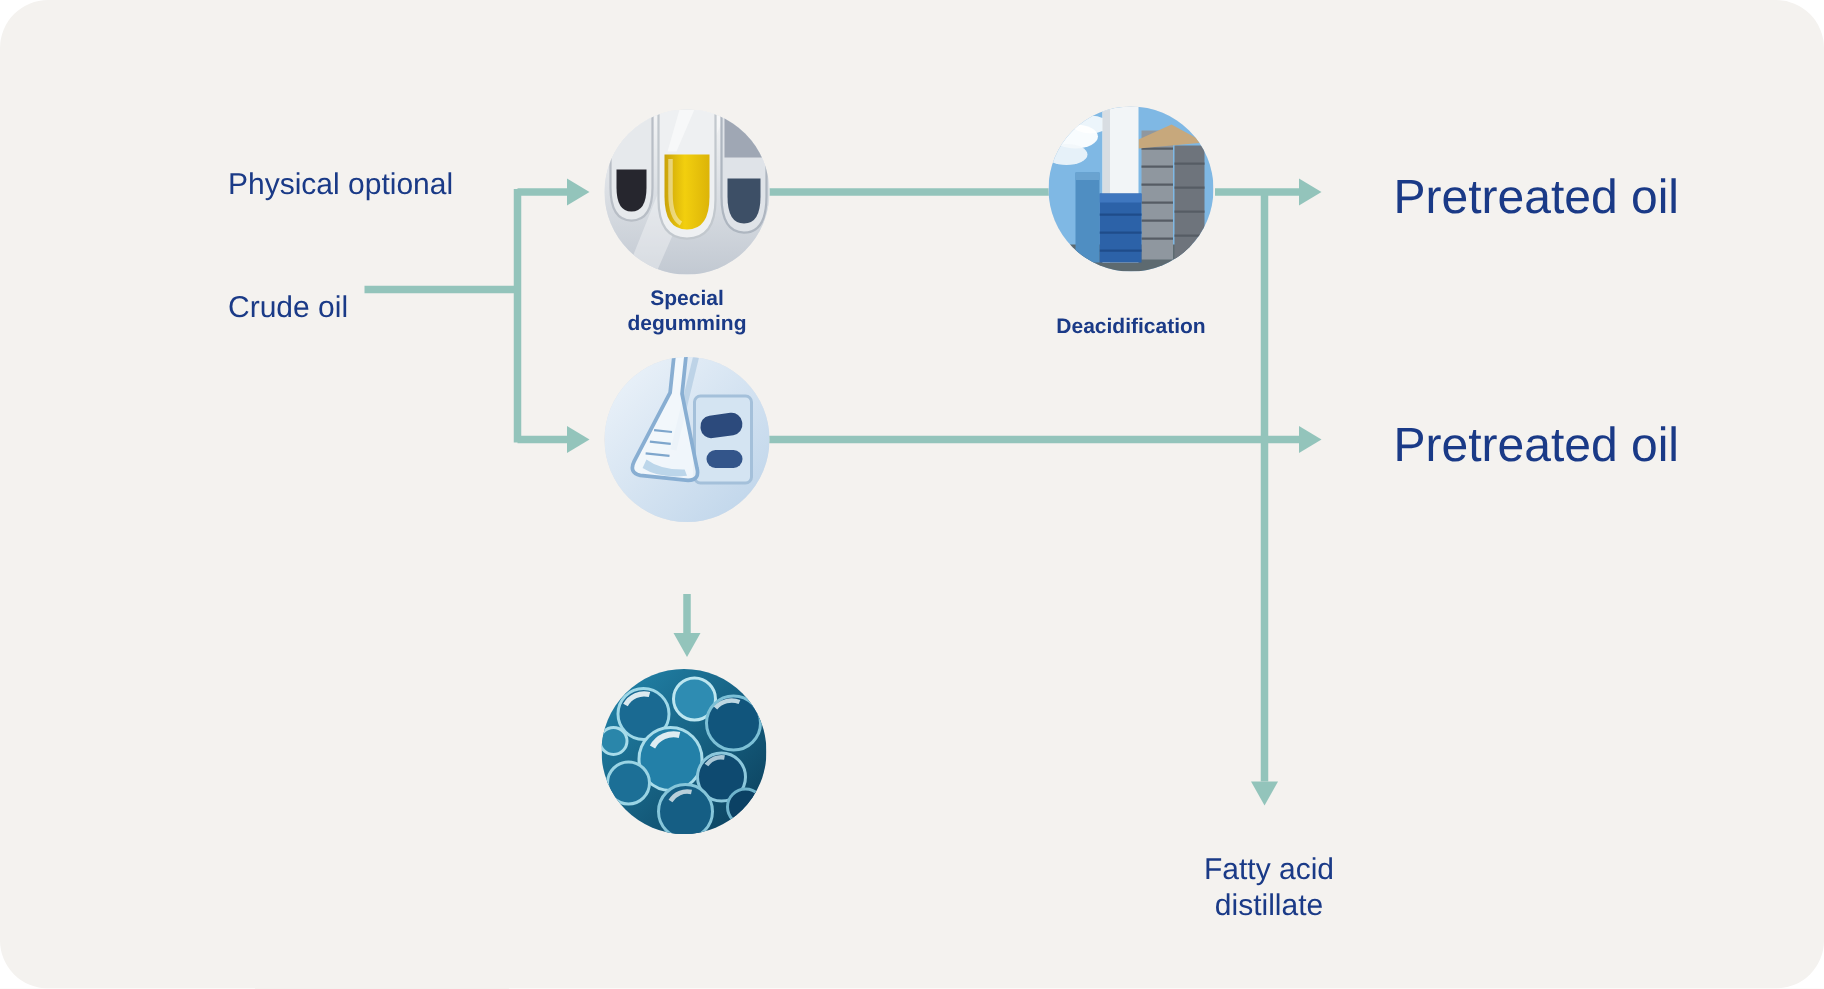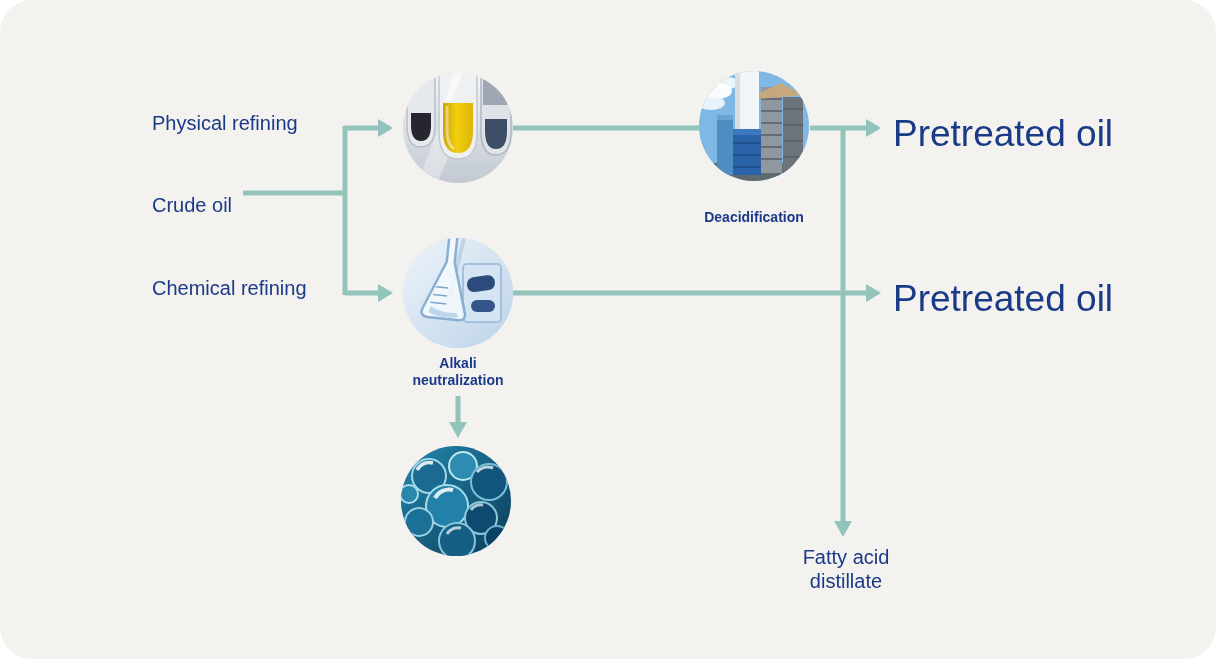--- a/index.html
+++ b/index.html
@@ -19,21 +19,21 @@
     width: 1216px; height: 659px;
     background: var(--card-background);
     border-radius: 32px;
     overflow: hidden;
   }
   .connectors { position: absolute; left: 0; top: 0; width: 1216px; height: 659px; pointer-events: none; }
   .connectors path, .connectors line { stroke: var(--arrow); stroke-width: 5; fill: none; }
   .connectors polygon { fill: var(--arrow); }
   .lbl { position: absolute; color: var(--text); white-space: nowrap; }
   .side { font-size: 20px; }
-  .big  { font-size: 37px; }
+  .big  { font-size: 32px; margin-left: 36px; }
   .multiline { white-space: normal; text-align: center; line-height: 1.2; }
   .caption {
     position: absolute; color: var(--text);
     font-size: 14px; font-weight: 700;
     text-align: center; line-height: 1.18;
   }
   .photo {
     position: absolute; width: 110px; height: 110px;
     border-radius: 50%; overflow: hidden;
     background: #dde2e8;
@@ -65,27 +65,26 @@
     <path d="M843,128 V521"></path>
     <polygon points="834,521 852,521 843,537"></polygon>
 
     <path d="M512,293 H866"></path>
     <polygon points="866,284 866,302 881,293"></polygon>
 
     <path d="M458,396 V422"></path>
     <polygon points="449,422 467,422 458,438"></polygon>
   </svg>
 
-  <div class="lbl side" style="left:152px; top:112px;">Physical refining</div>
+  <div class="lbl side" style="left:152px; top:112px;">Physical optional</div>
   <div class="lbl side" style="left:152px; top:194px;">Crude oil</div>
-  <div class="lbl side" style="left:152px; top:277px;">Chemical refining</div>
 
   <div class="lbl big" style="left:893px; top:113px;">Pretreated oil</div>
   <div class="lbl big" style="left:893px; top:278px;">Pretreated oil</div>
-  <div class="lbl side multiline" style="left:785px; top:545px; width:122px;">Fatty acid distillate</div>
+  <div class="lbl side multiline" style="left:785px; top:568px; width:122px;">Fatty acid distillate</div>
 
   <div class="photo" style="left:403px; top:73px;">
     <svg width="110" height="110" viewBox="0 0 110 110" xmlns="http://www.w3.org/2000/svg">
       <defs>
         <linearGradient id="sdgBg" x1="0" y1="0" x2="0" y2="1">
           <stop offset="0" stop-color="#f4f5f6"></stop>
             <stop offset="1" stop-color="#c2c9d2"></stop>
         </linearGradient>
         <linearGradient id="ygrad" x1="0" y1="0" x2="1" y2="0">
           <stop offset="0" stop-color="#caa30a"></stop>
@@ -99,20 +98,21 @@
       <path d="M8,40 L8,52 Q8,68 18,68 Q28,68 28,52 L28,40 Z" fill="#26262e"></path>
       <path d="M78,-5 L78,58 Q78,82 93,82 Q108,82 108,58 L108,-5 Z" fill="#dfe3e8" stroke="#aeb6c0" stroke-width="1.5"></path>
       <rect x="80" y="0" width="27" height="32" fill="#6a7688" opacity="0.55"></rect>
       <path d="M82,46 L82,58 Q82,76 93,76 Q104,76 104,58 L104,46 Z" fill="#3d4f66"></path>
       <path d="M36,-5 L36,60 Q36,86 55,86 Q74,86 74,60 L74,-5 Z" fill="#eef0f2" stroke="#c2c8ce" stroke-width="1.5"></path>
       <path d="M40,30 L40,58 Q40,80 55,80 Q70,80 70,58 L70,30 Z" fill="url(#ygrad)"></path>
       <path d="M44,33 L44,56 Q44,72 51,76" stroke="#ffffff" stroke-width="3" fill="none" opacity="0.45"></path>
       <path d="M50,0 L60,0 L48,28 L42,28 Z" fill="#ffffff" opacity="0.5"></path>
     </svg>
   </div>
+  <div class="caption" style="left:398px; top:190px; width:120px;">Special degumming</div>
 
   <div class="photo" style="left:699px; top:71px;">
     <svg width="110" height="110" viewBox="0 0 110 110" xmlns="http://www.w3.org/2000/svg">
       <rect width="110" height="110" fill="#7fb8e4"></rect>
       <ellipse cx="18" cy="20" rx="15" ry="8" fill="#ffffff" opacity="0.95"></ellipse>
       <ellipse cx="12" cy="32" rx="14" ry="7" fill="#f2f7fb" opacity="0.9"></ellipse>
       <ellipse cx="28" cy="12" rx="12" ry="6" fill="#ffffff" opacity="0.85"></ellipse>
       <rect x="0" y="92" width="110" height="18" fill="#5d6a70"></rect>
       <rect x="62" y="16" width="21" height="86" fill="#8f979f"></rect>
       <rect x="84" y="26" width="20" height="80" fill="#6e747c"></rect>
@@ -161,21 +161,20 @@
       <line x1="62" y1="-4" x2="46" y2="62" stroke="#b8cfe4" stroke-width="4" opacity="0.85"></line>
       <g transform="rotate(6 45 50)">
         <path d="M41,-6 L41,24 L22,72 Q19,80 27,81 L59,81 Q67,80 64,72 L49,24 L49,-6 Z" fill="#f7fafc" fill-opacity="0.82" stroke="#88aed2" stroke-width="2.5"></path>
         <line x1="33" y1="50" x2="45" y2="50" stroke="#7ea6cc" stroke-width="1.5"></line>
         <line x1="31" y1="58" x2="45" y2="58" stroke="#7ea6cc" stroke-width="1.5"></line>
         <line x1="29" y1="66" x2="45" y2="66" stroke="#7ea6cc" stroke-width="1.5"></line>
         <path d="M30,70 Q40,76 56,74 L58,78 Q40,82 28,76 Z" fill="#bcd6ea"></path>
       </g>
     </svg>
   </div>
-  <div class="caption" style="left:398px; top:355px; width:120px;">Alkali neutralization</div>
 
   <div class="photo" style="left:401px; top:446px;">
     <svg width="110" height="110" viewBox="0 0 110 110" xmlns="http://www.w3.org/2000/svg">
       <defs>
         <linearGradient id="soapBg" x1="0" y1="0" x2="1" y2="1">
           <stop offset="0" stop-color="#2387ad"></stop>
             <stop offset="1" stop-color="#0a3c58"></stop>
         </linearGradient>
       </defs>
       <rect width="110" height="110" fill="url(#soapBg)"></rect>

